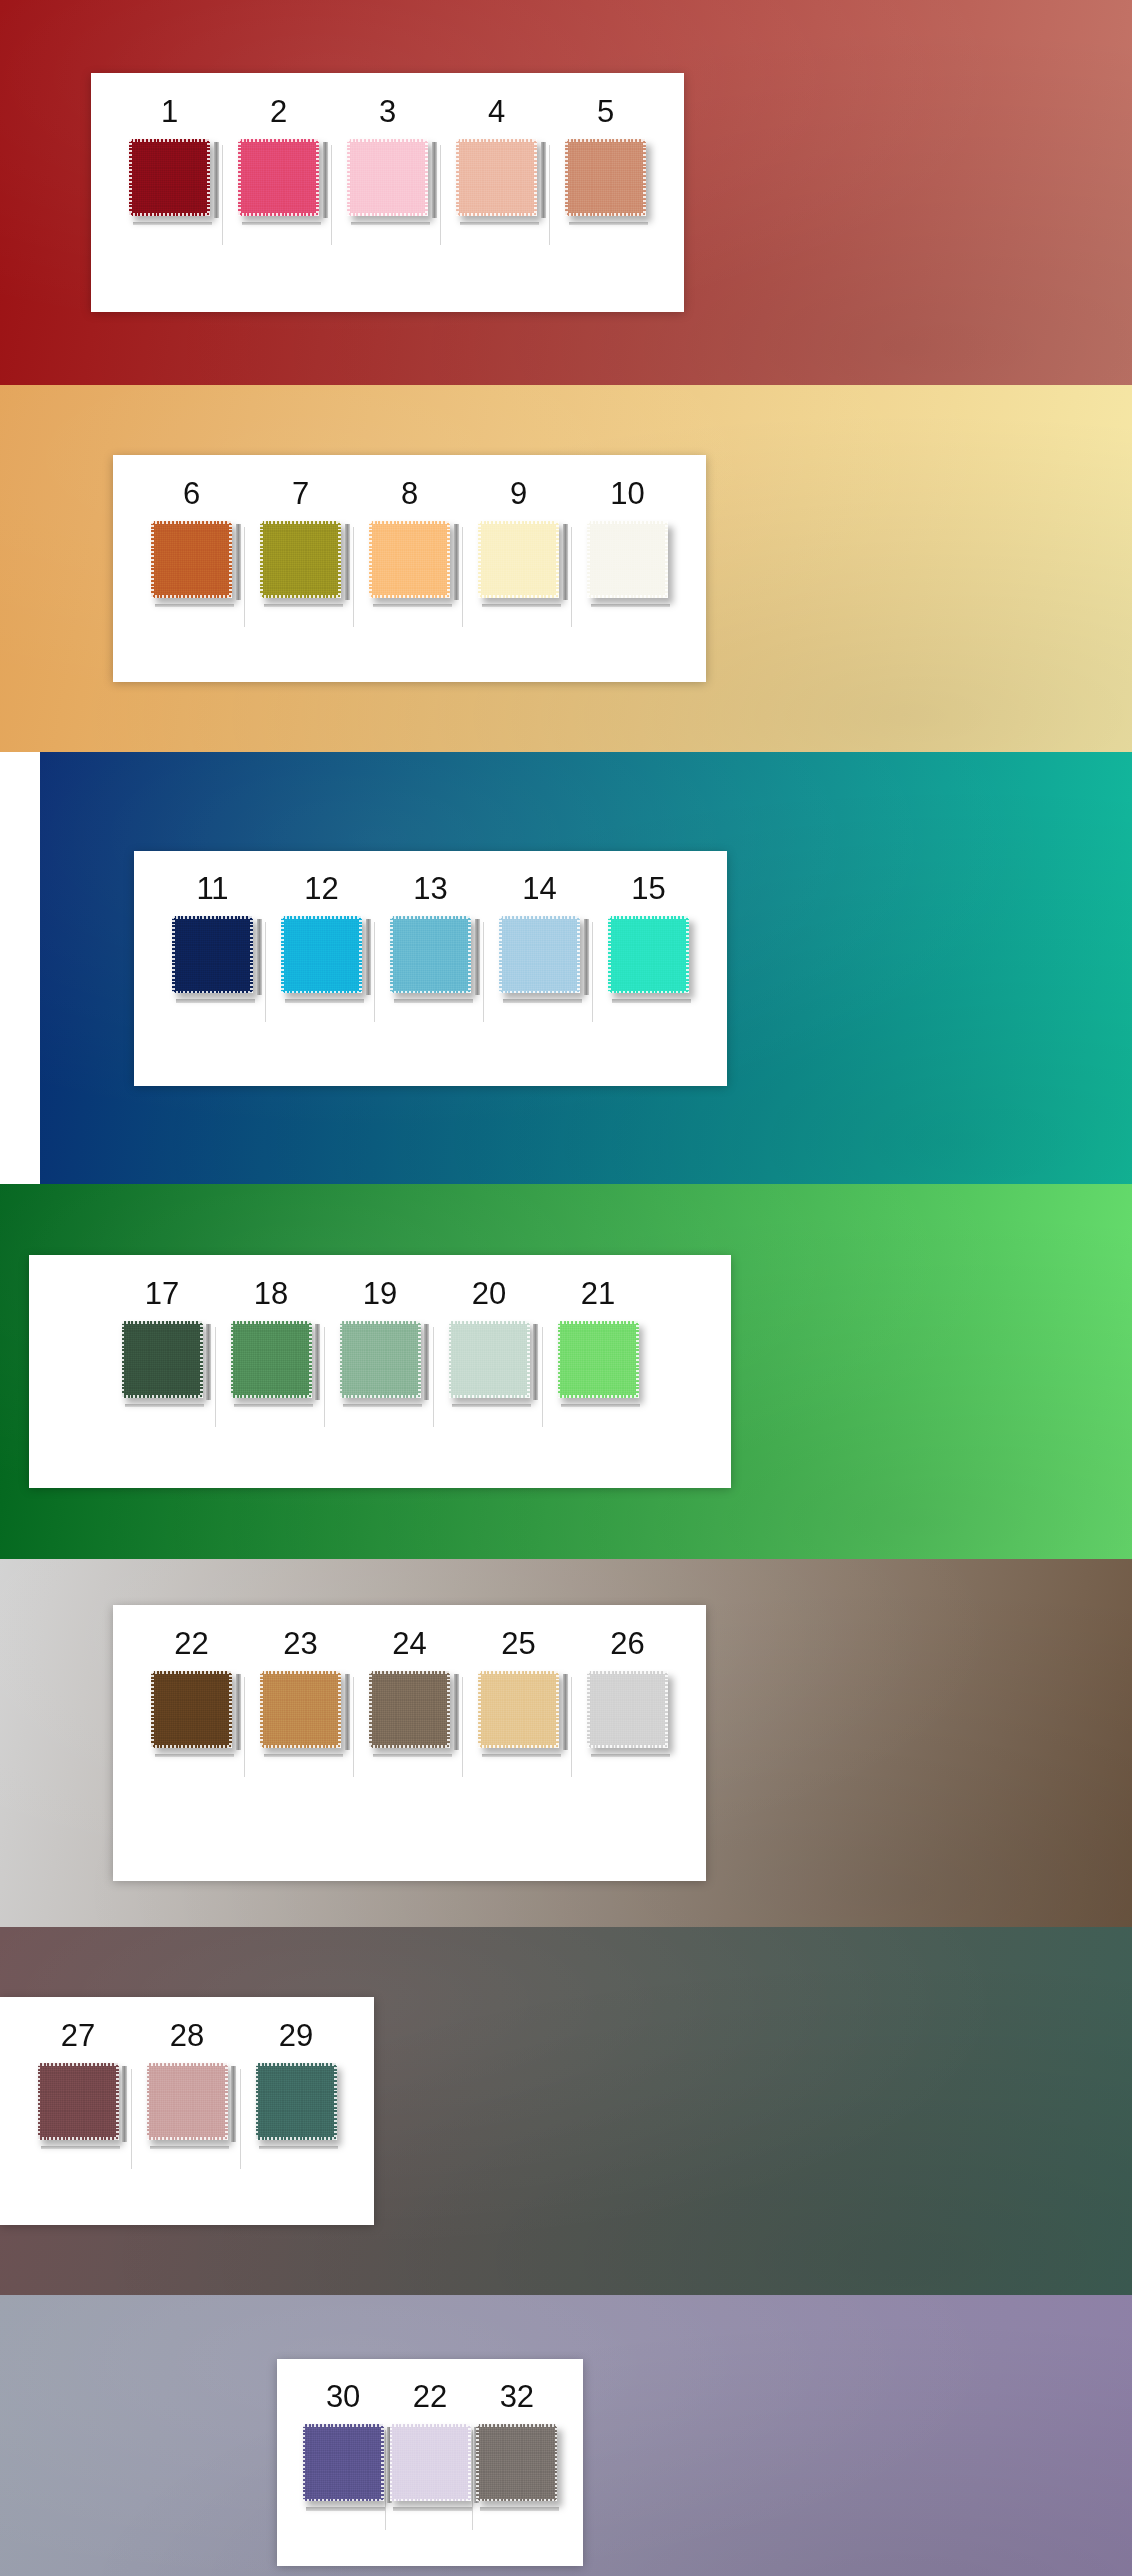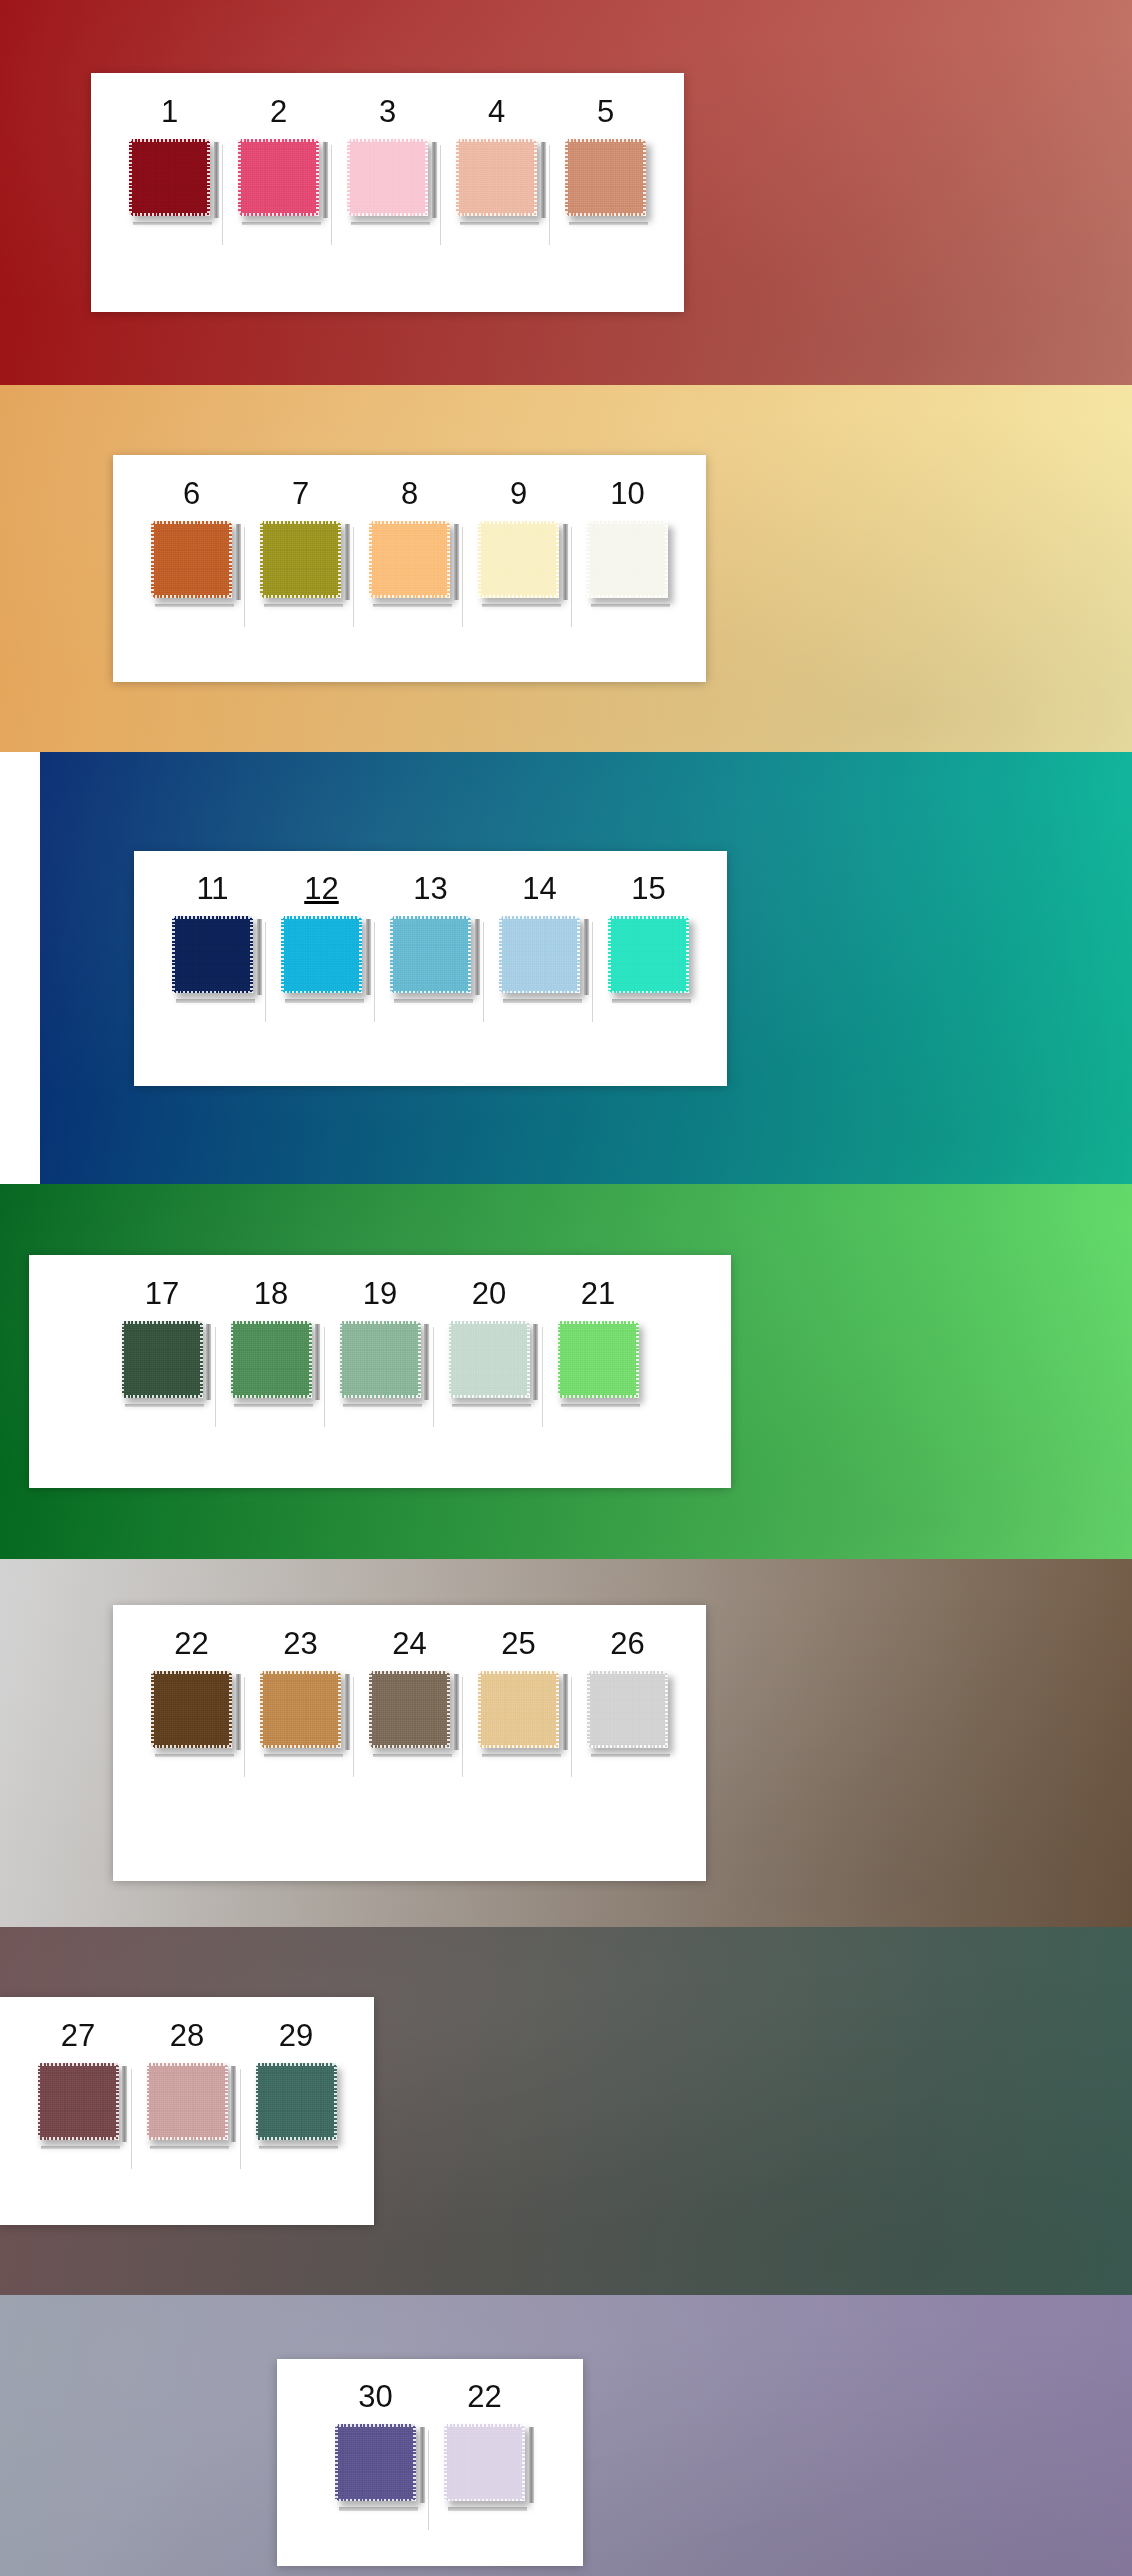--- a/index.html
+++ b/index.html
@@ -324,21 +324,21 @@
               <span class="notch-t"></span>
               <span class="notch-b"></span>
               <span class="notch-l"></span>
               <span class="notch-r"></span>
               <span class="weave"></span>
             </div>
             <span class="edge-strip"></span>
             <span class="under-bar"></span>
           </div>
         </div>
-        <div class="swatch-cell" style="width: 109px; text-decoration: underline;">
+        <div class="swatch-cell" style="width: 109px;">
           <div class="swatch-number">12</div>
           <div class="swatch-wrap">
             <div class="swatch" style="background: rgb(20, 179, 221);">
               <span class="notch-t"></span>
               <span class="notch-b"></span>
               <span class="notch-l"></span>
               <span class="notch-r"></span>
               <span class="weave"></span>
             </div>
             <span class="edge-strip"></span>
@@ -602,16 +602,29 @@
               <span class="notch-t"></span>
               <span class="notch-b"></span>
               <span class="notch-l"></span>
               <span class="notch-r"></span>
               <span class="weave"></span>
             </div>
             <span class="edge-strip"></span>
             <span class="under-bar"></span>
           </div>
         </div>
+        <div class="swatch-cell" style="width: 109px;">
+          <div class="swatch-number">32</div>
+          <div class="swatch-wrap">
+            <div class="swatch" style="background: rgb(122, 115, 110);">
+              <span class="notch-t"></span>
+              <span class="notch-b"></span>
+              <span class="notch-l"></span>
+              <span class="notch-r"></span>
+              <span class="weave"></span>
+            </div>
+            <span class="under-bar"></span>
+          </div>
+        </div>
       </div>
     </div>
   </div>
 
 
 </body></html>

